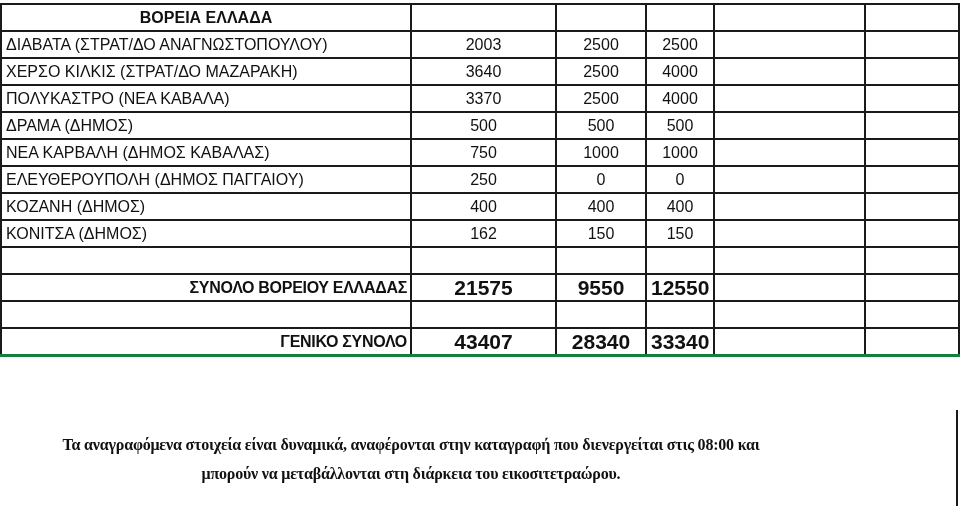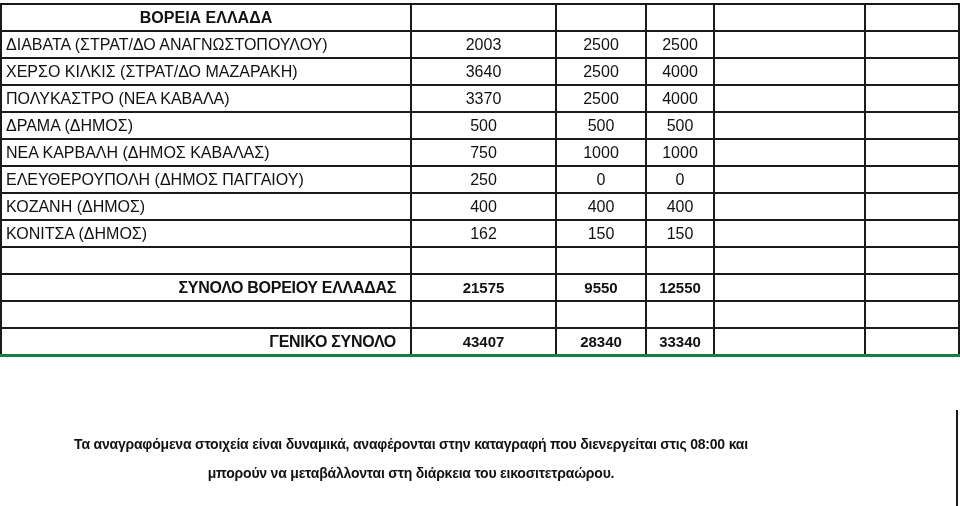--- a/index.html
+++ b/index.html
@@ -47,47 +47,48 @@
     table.grid tr.header td.name {
       text-align: center;
       font-weight: bold;
       font-size: 16px;
     }
     table.grid tr.total td {
       font-weight: bold;
     }
     table.grid tr.total td.name {
       text-align: right;
-      padding-right: 14px;
+      padding-right: 3px;
       letter-spacing: -0.3px;
     }
     table.grid tr.total td.num {
-      font-size: 15px;
+      font-size: 21px;
     }
     table.grid tr.spacer td { height: 25px; }
     table.grid tr.last td { border-bottom: 3px solid #15803d; }
     .note-box {
       position: absolute;
       left: 0;
       top: 410px;
       width: 958px;
       height: 96px;
       border-right: 2px solid #1a1a1a;
       box-sizing: border-box;
     }
     .note {
       position: absolute;
       left: 0;
       top: 20px;
       width: 822px;
       text-align: center;
       font-weight: bold;
-      font-size: 14px;
+      font-size: 16px;
       line-height: 29px;
       letter-spacing: -0.2px;
+      font-family: Liberation Serif, serif;
     }
   </style>
 </head>
 <body>
 
 <div class="sheet">
   <table class="grid">
     <colgroup>
       <col class="c-name">
         <col class="c-v1">

